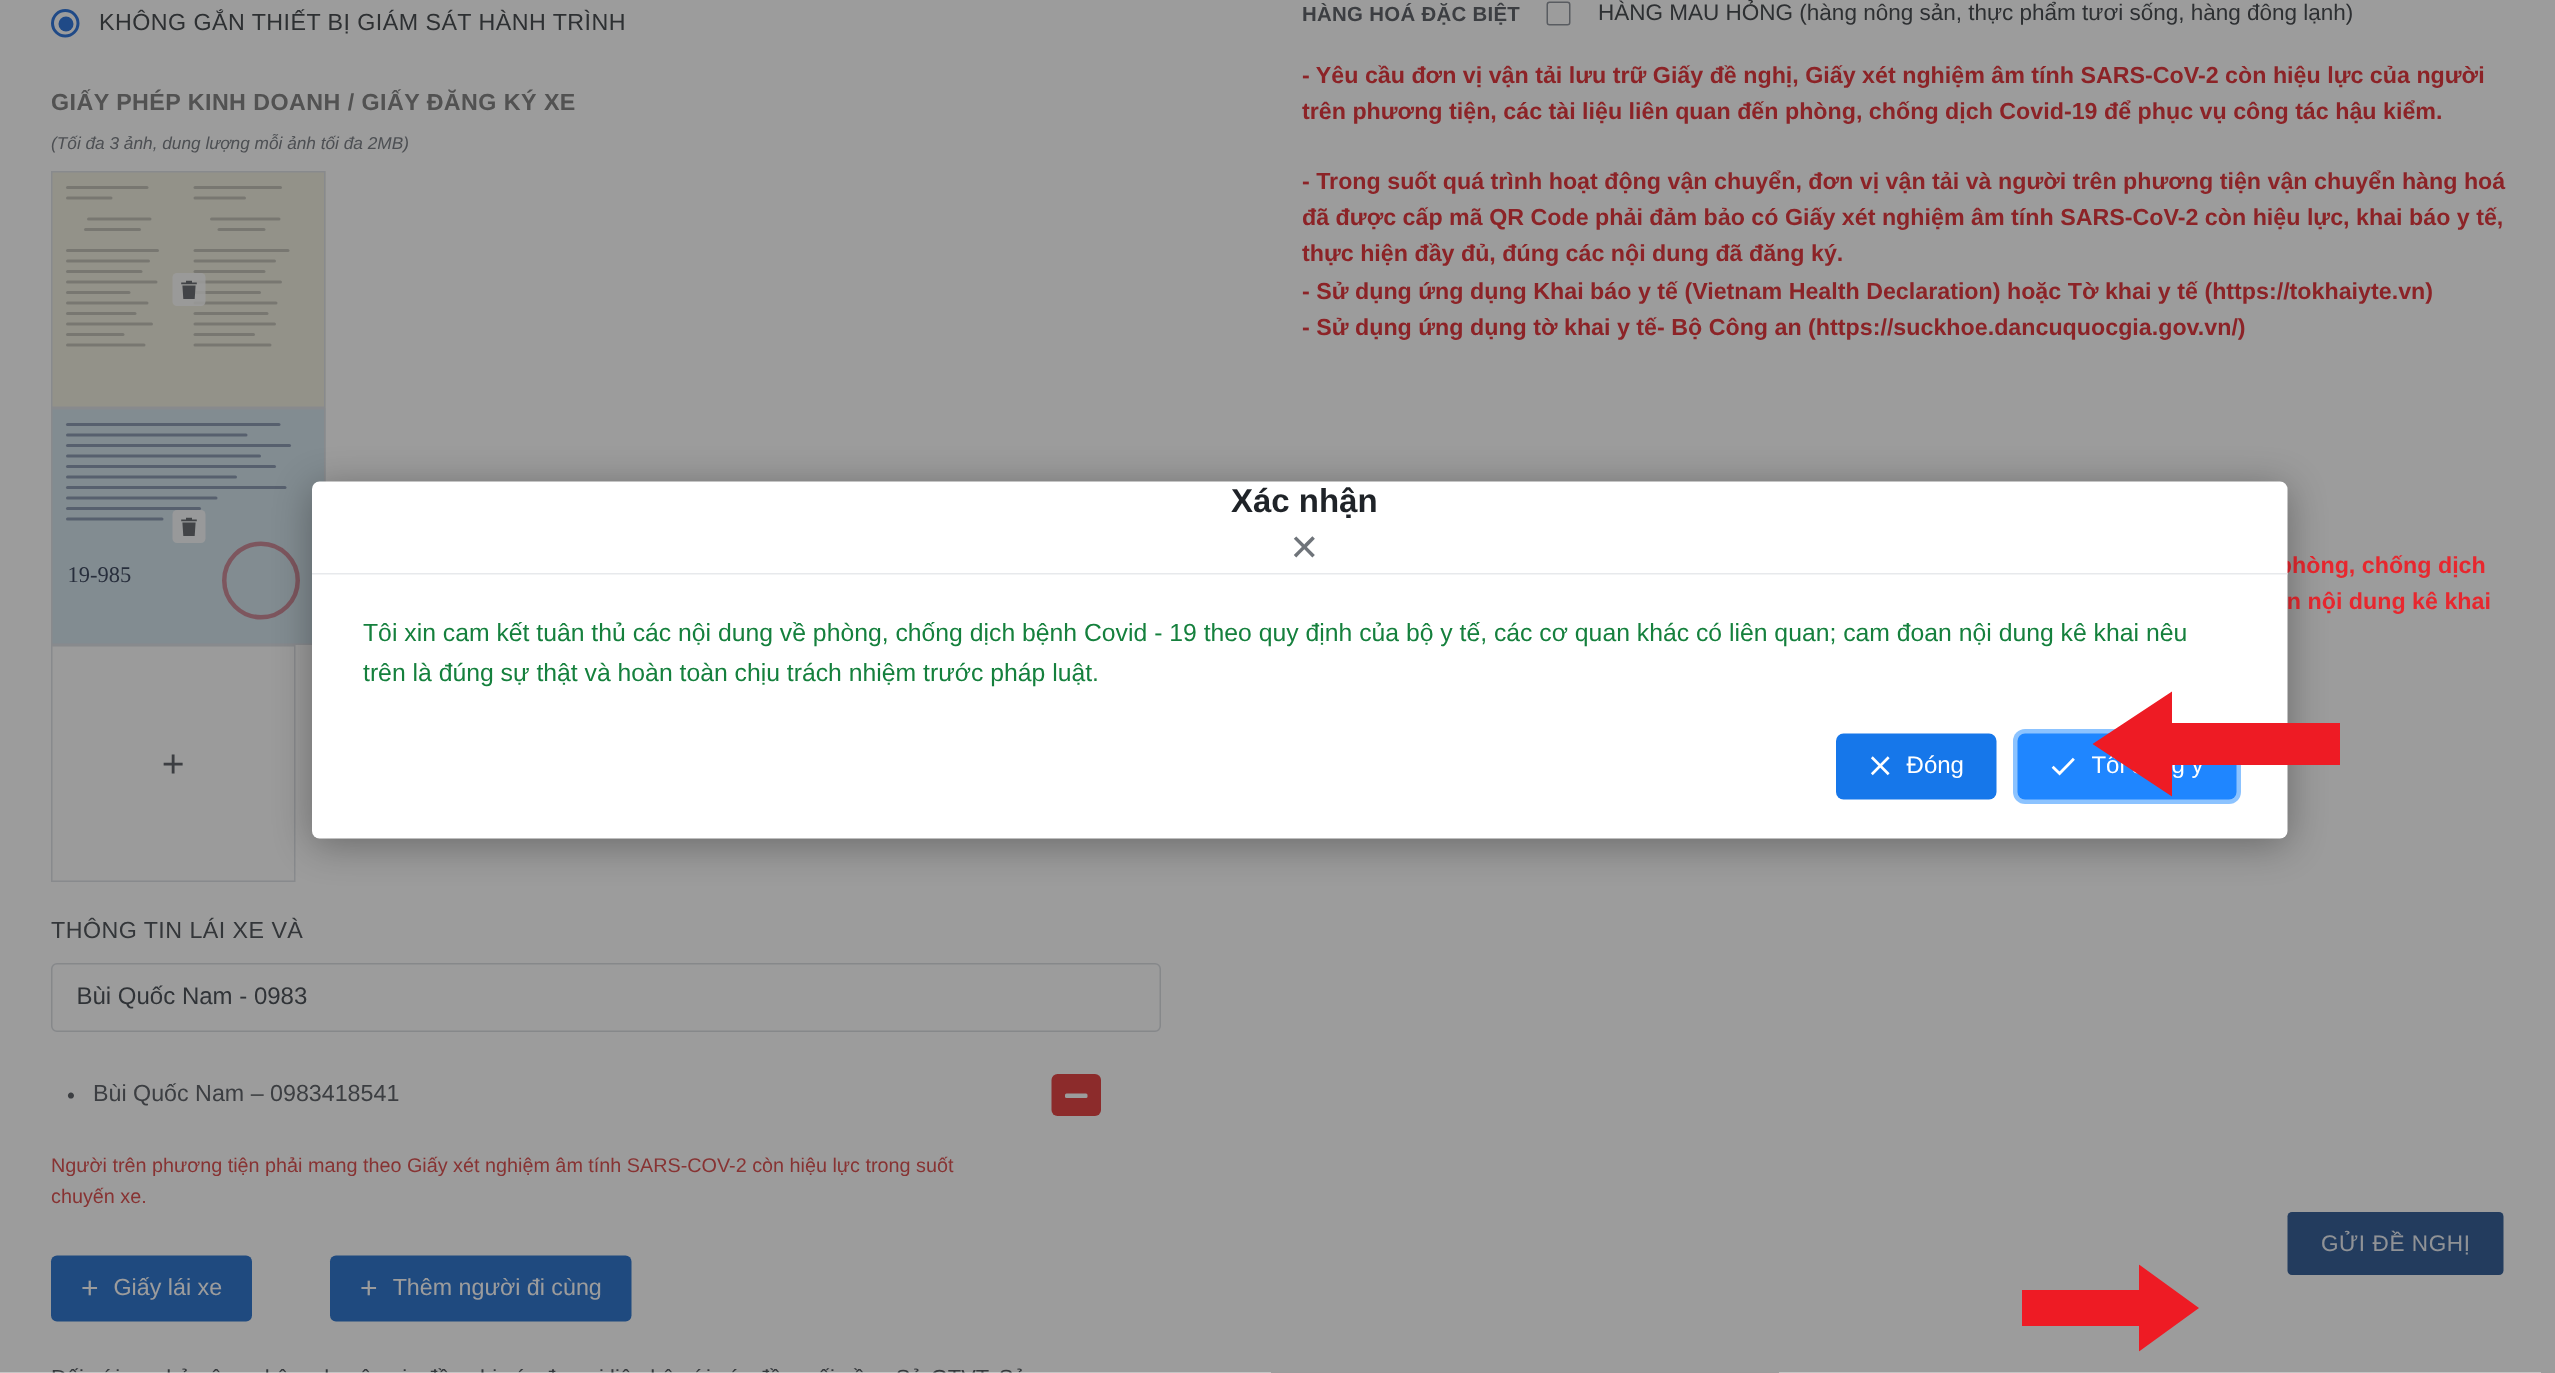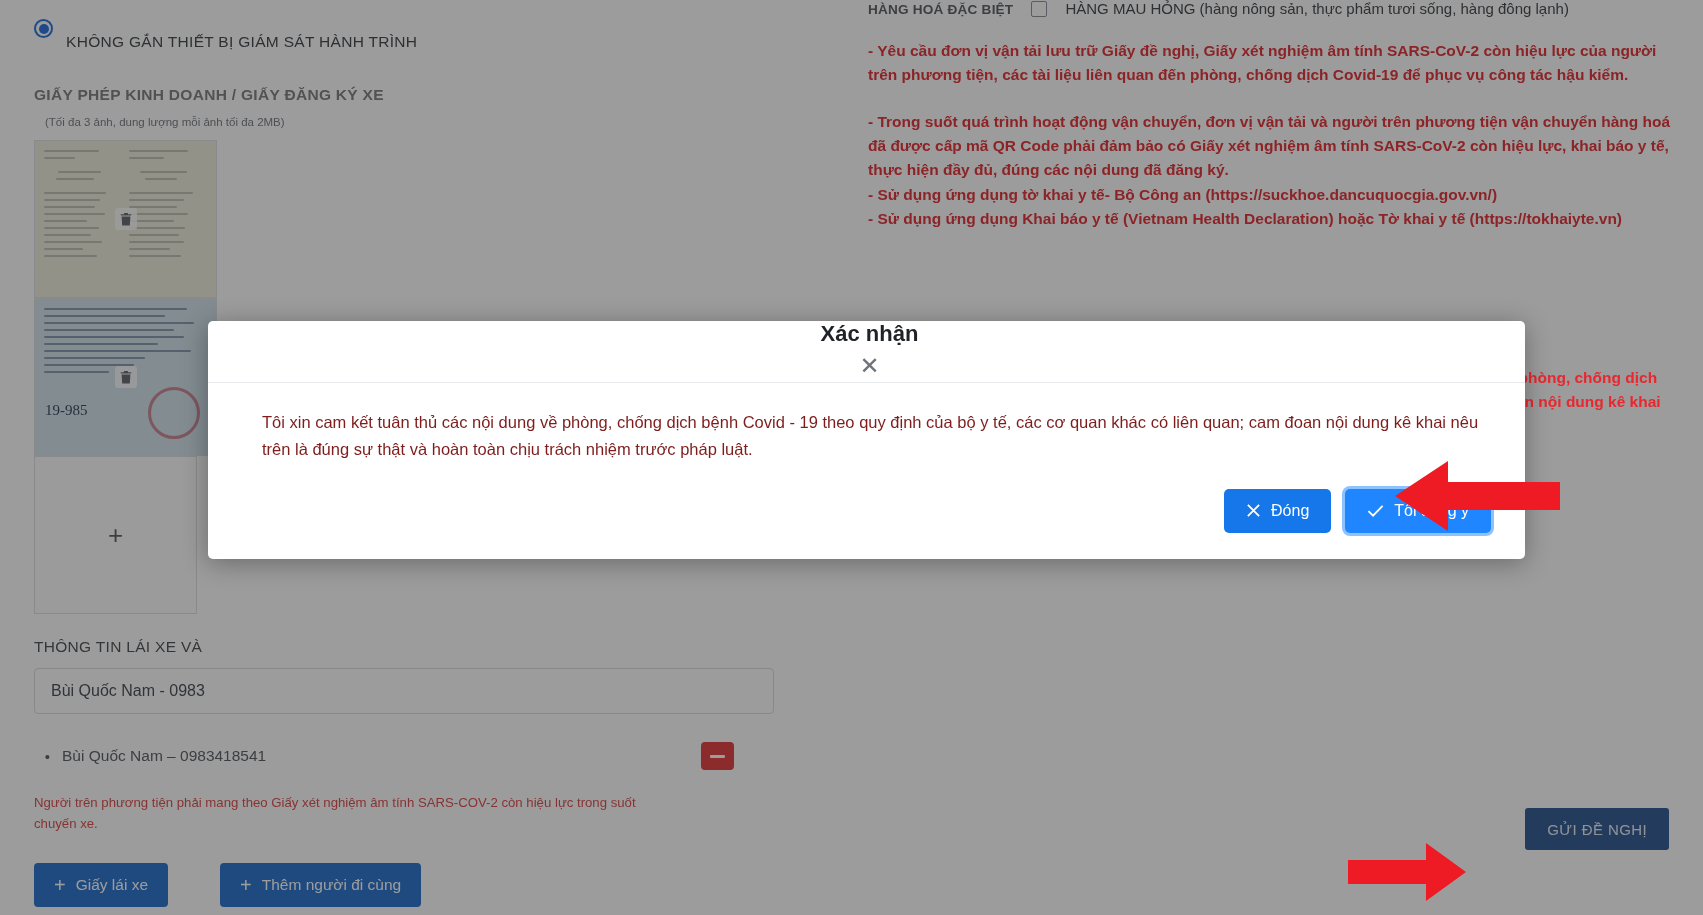--- a/index.html
+++ b/index.html
@@ -31,29 +31,29 @@
     margin-top:6px;
   }
   .radio-outer {
     width:19px;height:19px;border-radius:50%;
     border:2px solid #1565d8; background:#fff;
     display:flex;align-items:center;justify-content:center;
     flex:0 0 auto;
   }
   .radio-inner { width:10px;height:10px;border-radius:50%;background:#1565d8; }
   .radio-label {
-    font-size:15.5px; letter-spacing:.3px; color:#2f3338; font-weight:400;margin-top:27px;
+    font-size:15.5px; letter-spacing:.3px; color:#2f3338; font-weight:400;
   }
 
   .section-title {
     margin-top:35px;
     font-size:15.5px; letter-spacing:.3px; color:#737373;font-weight:bold;
   }
   .hint-italic {
-    margin-top:12px; font-size:11.5px; color:#6a6f76;margin-left:11px;
+    margin-top:12px; font-size:11.5px; font-style:italic; color:#6a6f76;
   }
 
   
   .thumbs { margin-top:12px; display:flex; flex-wrap:wrap; gap:0; width:325px;}
   .thumb {
     width:183px; height:158px; border:1px solid #d9dde2; position:relative;
     overflow:hidden; background:#f6f5ef;
   }
   .thumb.doc1 { background:#efeddc; }
   .thumb.doc2 { background:#cfe0ea; }
@@ -162,22 +162,22 @@
   }
   .modal-head {
     height:62px; display:flex; align-items:center; justify-content:space-between;
     padding:0 26px 0 32px; border-bottom:1px solid #e7e9ec;flex-direction:column;
   }
   .modal-title { font-size:22px; font-weight:700; color:#1f2328; }
   .modal-close {
     font-size:24px; color:#6f747a; line-height:1; font-weight:300; padding:4px 6px;
   }
   .modal-body {
-    padding:26px 34px 6px 54px;
-    font-size:16.5px; line-height:1.63; color:#7f1d1d;
+    padding:26px 34px 6px 34px;
+    font-size:16.5px; line-height:1.63; color:#15803d;
   }
   .modal-foot {
     padding:20px 34px 26px 34px; display:flex; justify-content:flex-end; gap:14px;
   }
   .mbtn {
     height:44px; min-width:98px; border-radius:5px; background:#1677ea;
     color:#fff; display:flex; align-items:center; justify-content:center;
     gap:10px; font-size:16px; padding:0 22px;
   }
   .mbtn.primary { background:#1f86ff; box-shadow:0 0 0 3px rgba(120,185,255,.85); }
@@ -306,22 +306,22 @@
 
   <div class="col-right">
     <div class="rt-head">
       <span class="rt-head-label">HÀNG HOÁ ĐẶC BIỆT</span>
       <span class="cb"></span>
       <span class="rt-head-text">HÀNG MAU HỎNG (hàng nông sản, thực phẩm tươi sống, hàng đông lạnh)</span>
     </div>
 
     <div class="red-para">- Yêu cầu đơn vị vận tải lưu trữ Giấy đề nghị, Giấy xét nghiệm âm tính SARS-CoV-2 còn hiệu lực của người trên phương tiện, các tài liệu liên quan đến phòng, chống dịch Covid-19 để phục vụ công tác hậu kiểm.</div>
     <div class="red-para">- Trong suốt quá trình hoạt động vận chuyển, đơn vị vận tải và người trên phương tiện vận chuyển hàng hoá đã được cấp mã QR Code phải đảm bảo có Giấy xét nghiệm âm tính SARS-CoV-2 còn hiệu lực, khai báo y tế, thực hiện đầy đủ, đúng các nội dung đã đăng ký.</div>
+    <div class="red-line">- Sử dụng ứng dụng Khai báo y tế (Vietnam Health Declaration) hoặc Tờ khai y tế (https://tokhaiyte.vn)</div>
     <div class="red-line">- Sử dụng ứng dụng tờ khai y tế- Bộ Công an (https://suckhoe.dancuquocgia.gov.vn/)</div>
-    <div class="red-line">- Sử dụng ứng dụng Khai báo y tế (Vietnam Health Declaration) hoặc Tờ khai y tế (https://tokhaiyte.vn)</div>
   </div>
 
   <div class="btn-submit">
     <span>GỬI ĐỀ NGHỊ</span>
   </div>
 </div>
 
 <div id="overlay"></div>
 
 <div style="position:absolute;left:1497px;top:366px;width:200px;">

